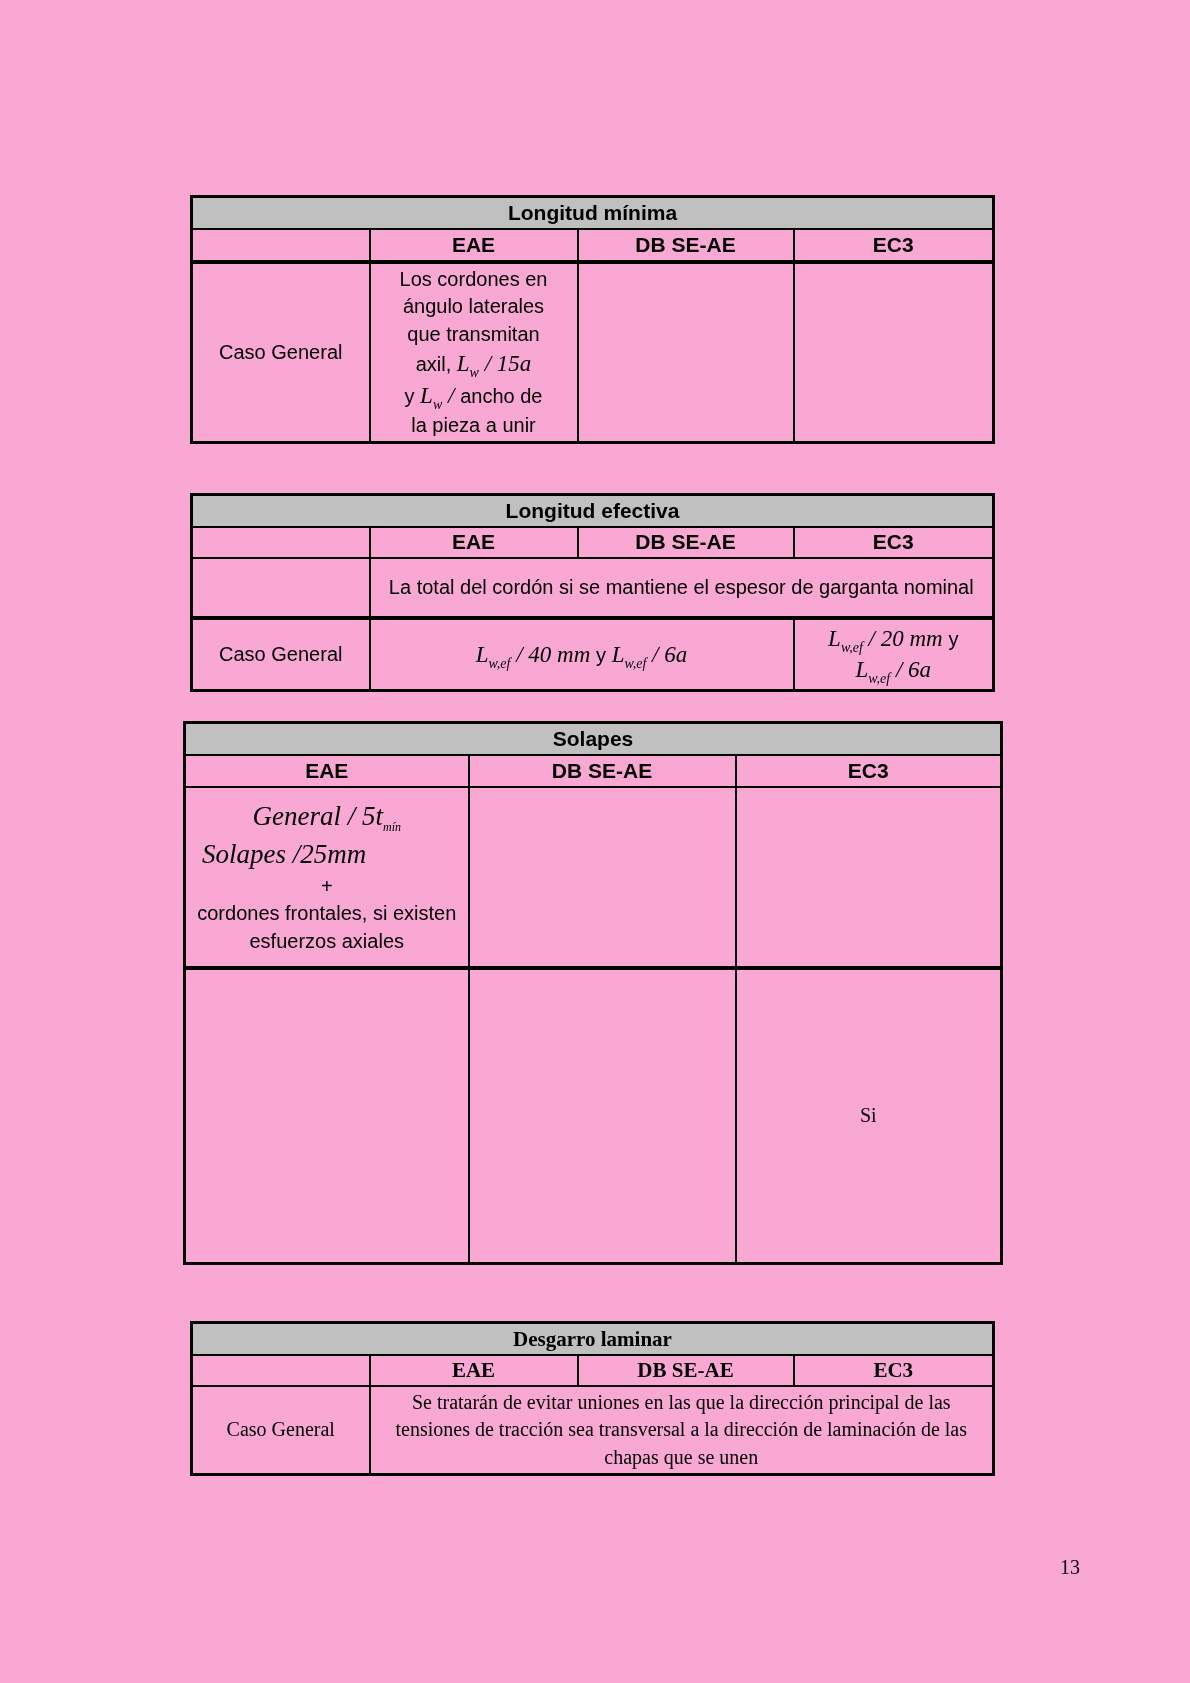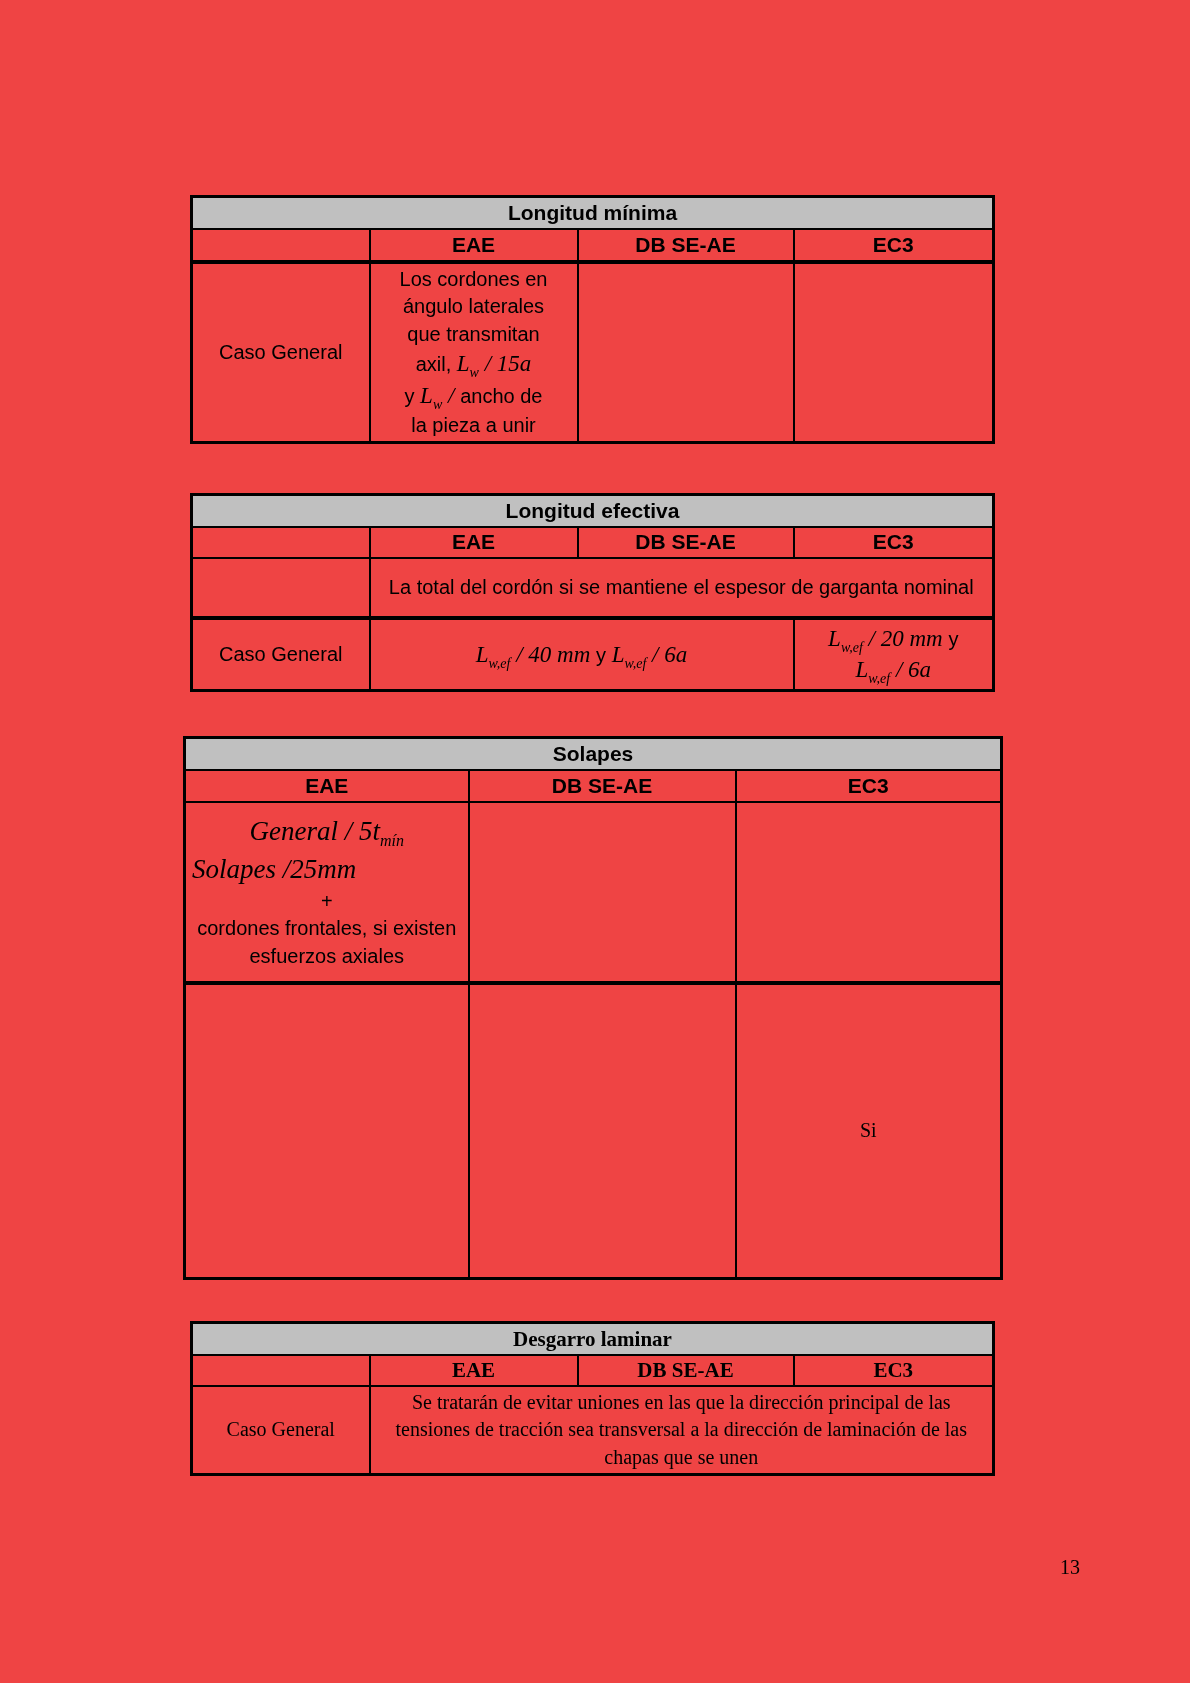--- a/index.html
+++ b/index.html
@@ -1,28 +1,28 @@
 <!DOCTYPE html>
 <html><head>
 <meta charset="utf-8">
 <style>
   html,body{margin:0;padding:0;background:#ffffff;}
-  .page{position:relative;width:1190px;height:1683px;background:#ef4444;color:#000;
+  .page{position:relative;width:1190px;height:1683px;background:#f9a8d4;color:#000;
         font-family:"Liberation Sans",sans-serif;overflow:hidden;}
   table.tbl{position:absolute;border-collapse:collapse;table-layout:fixed;
             border:3px solid #000;}
   .tbl td{border:2px solid #000;padding:0 6px;text-align:center;vertical-align:middle;
           font-size:20px;line-height:1.38;overflow:hidden;}
   .title-row td{background:#c0c0c0;font-weight:bold;font-size:21px;height:30px;}
   .hdr td{font-weight:bold;font-size:21px;}
   .sep td{border-bottom:4px solid #000;}
   .math{font-family:"Liberation Serif",serif;font-style:italic;font-size:23px;white-space:nowrap;}
   .math sub{font-size:14px;line-height:0;}
   .math-big{font-family:"Liberation Serif",serif;font-style:italic;font-size:27px;white-space:nowrap;}
-  .math-big sub{font-size:16px;line-height:0;}
+  .math-big sub{font-size:12px;line-height:0;}
   .top-left{vertical-align:top;text-align:left;padding:8px 14px;font-family:Liberation Serif, serif;}
   .top-cell{vertical-align:top;padding-top:4px;}
   .justify-cell{text-align:justify;padding:4px 12px 6px 12px;line-height:1.42;}
   .pagenum{position:absolute;left:1028px;top:1556px;font-family:"Liberation Serif",serif;
            font-size:20px;margin-left:32px;}
   .h-hdr1{height:30px}.h-data1{height:177px}
   .h-hdr2{height:28px}.h-span2{height:57px}.h-data2{height:69px}
   .h-hdr3{height:30px}.h-r1-3{height:178px}.h-r2-3{height:292px}
   .h-hdr4{height:28px}.h-data4{height:86px}
 </style>
@@ -91,39 +91,39 @@
         <span class="math"><span>L</span><sub>w,ef</sub><span> / 40 mm </span></span><span>y </span><span class="math"><span>L</span><sub>w,ef</sub><span> / 6a</span></span>
       </td>
       <td>
         <div><span class="math"><span>L</span><sub>w,ef</sub><span> / 20 mm </span></span><span>y</span></div>
         <div><span class="math"><span>L</span><sub>w,ef</sub><span> / 6a</span></span></div>
       </td>
     </tr>
   </tbody>
     </table>
 
-  <table class="tbl" style="left:183px;top:736px;width:817px;">
+  <table class="tbl" style="left:183px;top:721px;width:817px;">
     <colgroup>
         <col style="width:284px">
         <col style="width:267px">
         <col style="width:266px">
       </colgroup>
     <tbody>
         <tr class="title-row">
           <td colspan="3">Solapes</td>
         </tr>
     <tr class="hdr">
       <td class="h-hdr3">EAE</td>
       <td>DB SE-AE</td>
       <td>EC3</td>
     </tr>
     <tr class="sep">
       <td class="h-r1-3 top-cell">
         <div><span class="math-big"><span>General / 5t</span><sub>mín</sub></span></div>
-        <div style="text-align:left;"><span class="math-big"><span>Solapes /25mm</span></span></div>
+        <div style="text-align:left;margin-left:10px;"><span class="math-big"><span>Solapes /25mm</span></span></div>
         <div>+</div>
         <div>cordones frontales, si existen esfuerzos axiales</div>
       </td>
       <td></td>
       <td></td>
     </tr>
     <tr>
       <td class="h-r2-3"></td>
       <td></td>
       <td class="top-left">Si</td>

